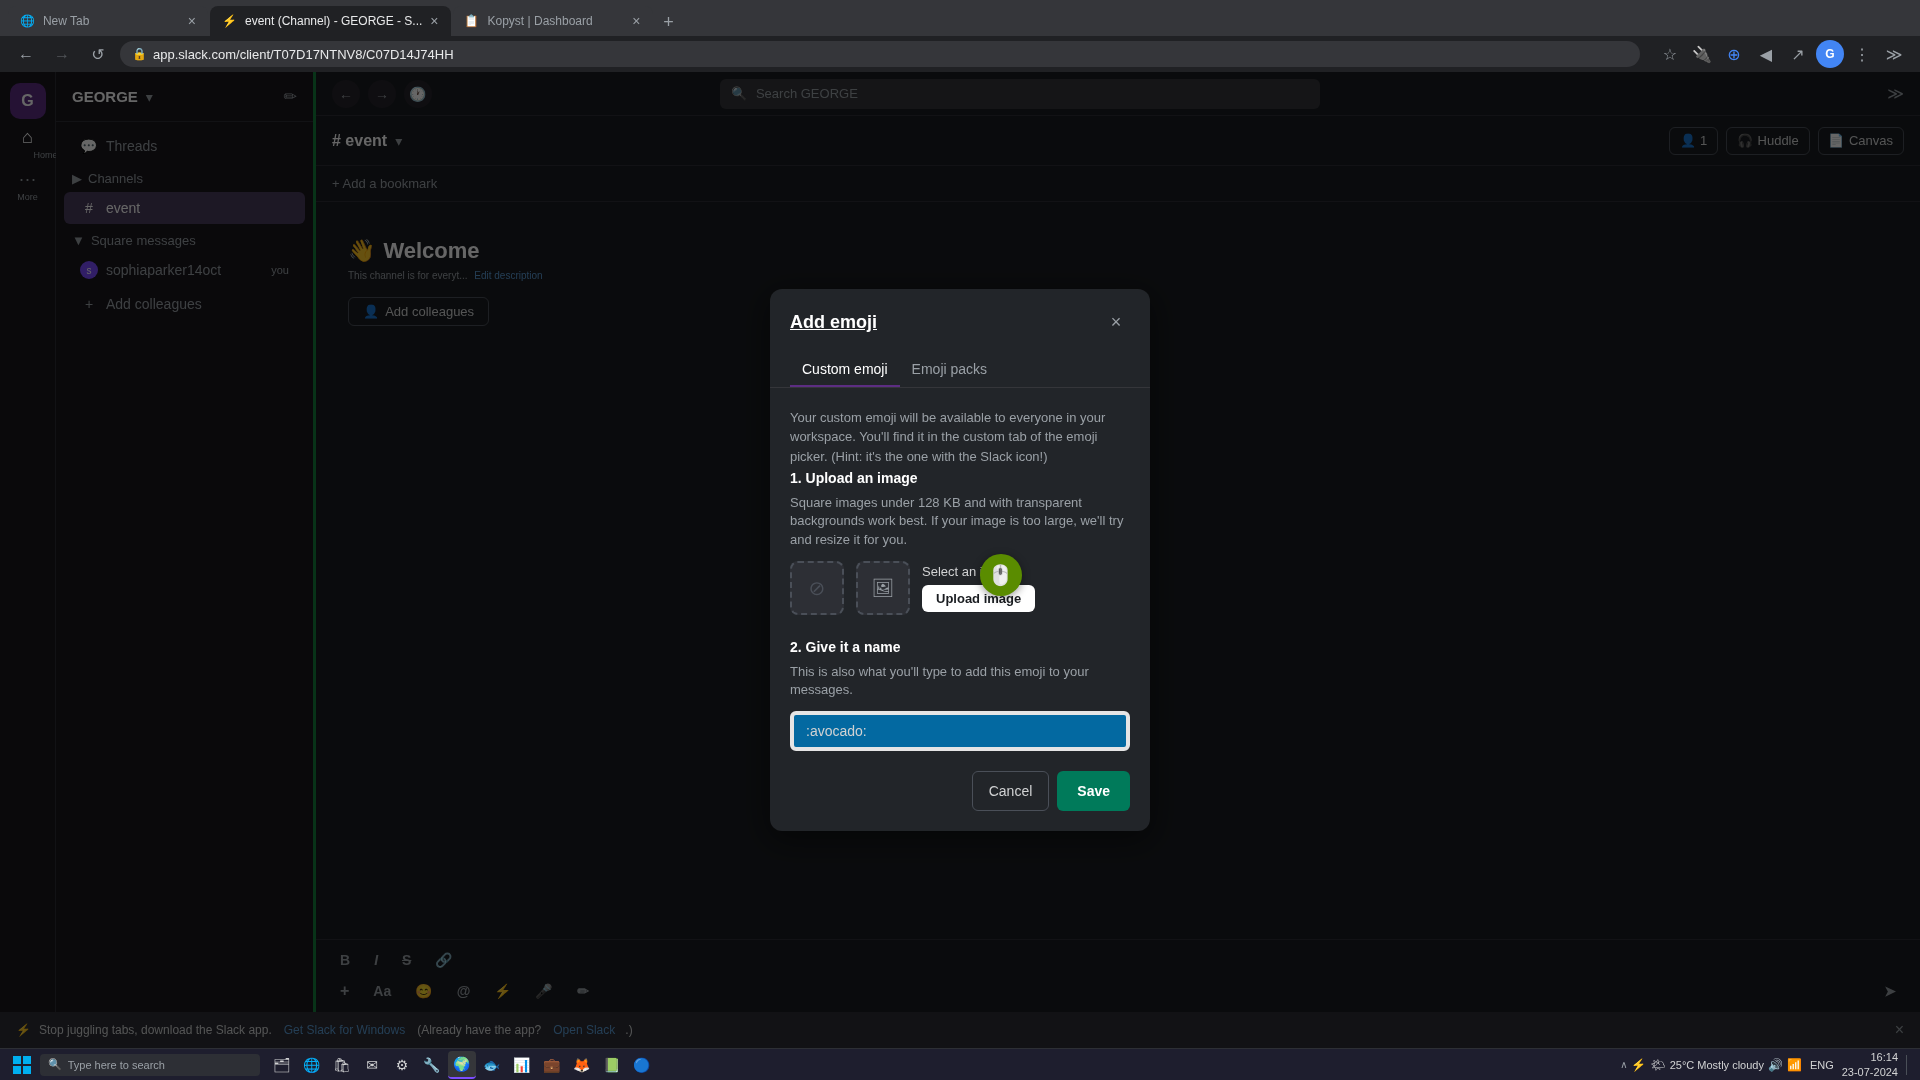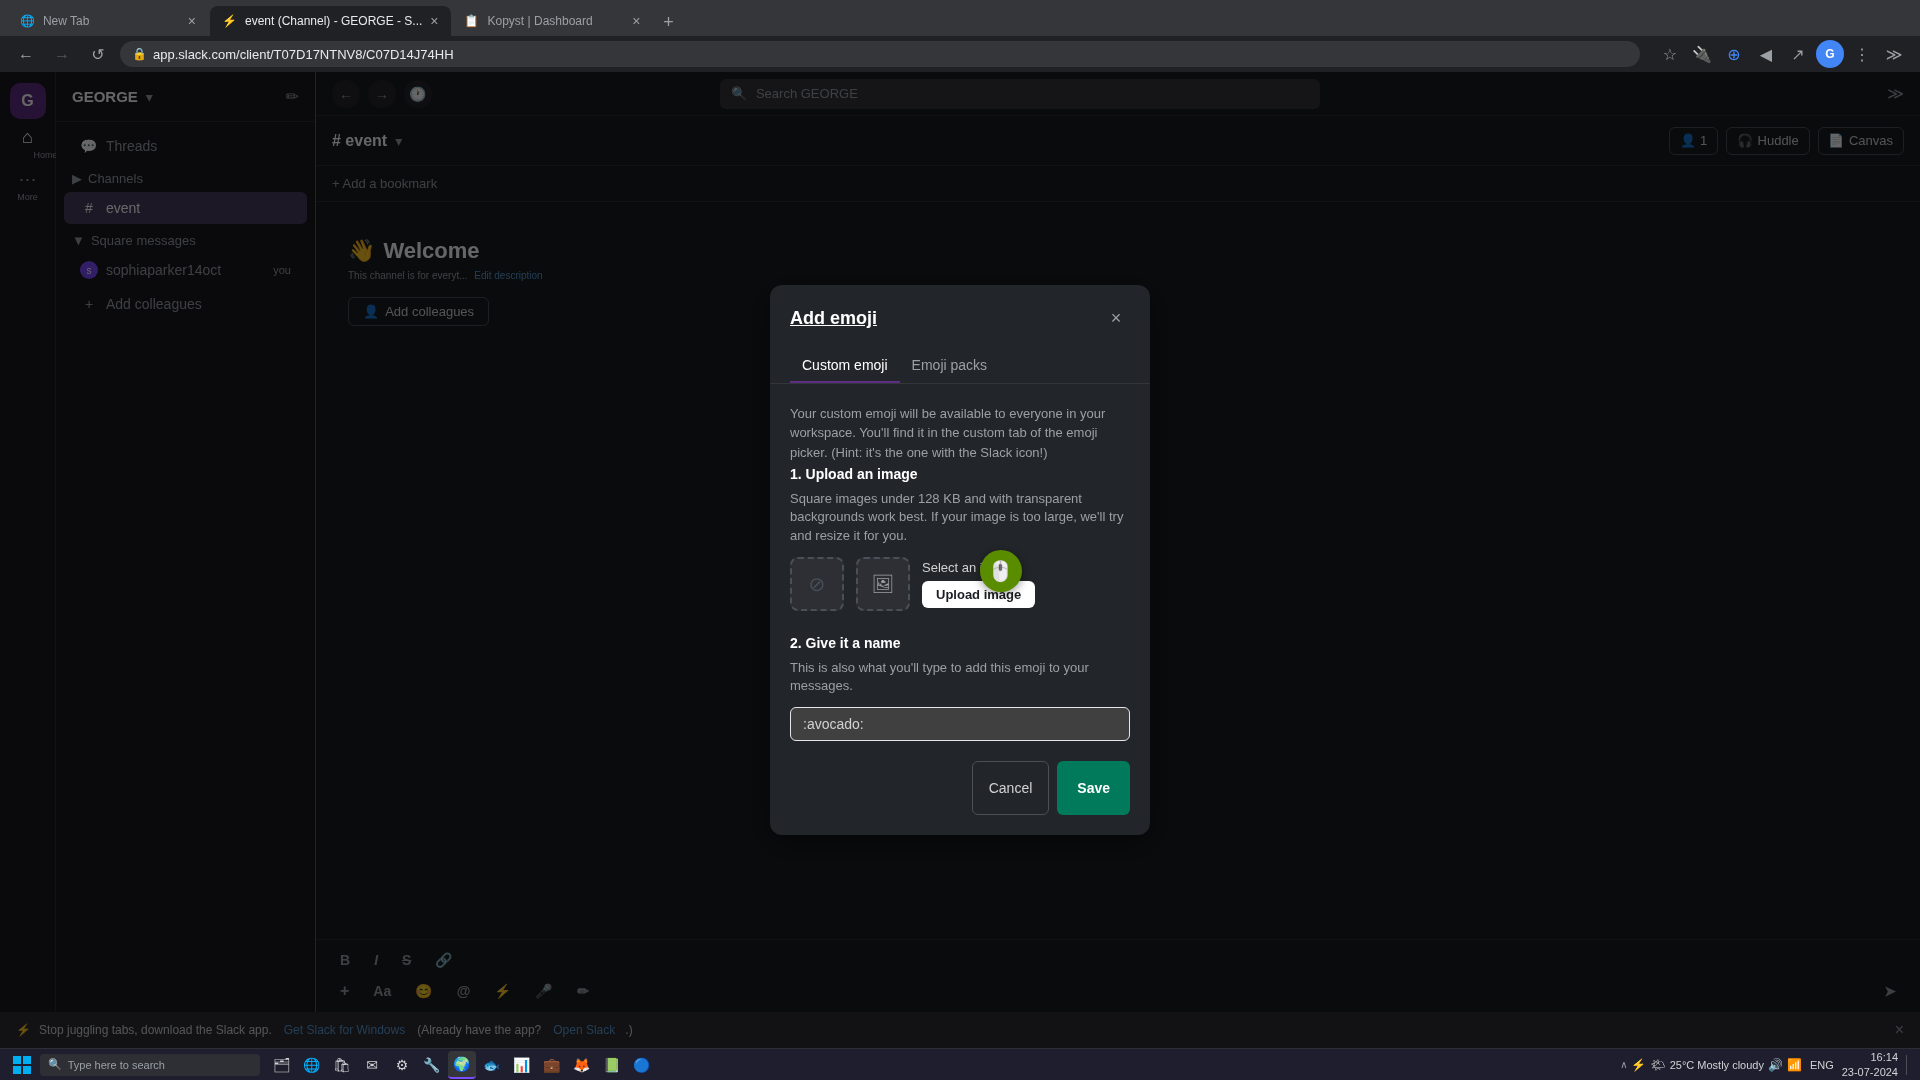--- a/index.html
+++ b/index.html
@@ -13,21 +13,21 @@
     .browser-tab .tab-close { margin-left: auto; color: #9aa0a6; cursor: pointer; font-size: 14px; }
     .tab-new { width: 28px; height: 28px; display: flex; align-items: center; justify-content: center; color: #9aa0a6; font-size: 18px; cursor: pointer; }
     .browser-toolbar { height: 36px; background: #202124; display: flex; align-items: center; padding: 0 12px; gap: 8px; }
     .browser-nav-btn { width: 28px; height: 28px; display: flex; align-items: center; justify-content: center; color: #9aa0a6; cursor: pointer; font-size: 16px; border-radius: 50%; }
     .browser-address { flex: 1; height: 26px; background: #35363a; border-radius: 13px; display: flex; align-items: center; padding: 0 12px; gap: 6px; color: #e8e9ea; font-size: 13px; }
     .browser-actions { display: flex; align-items: center; gap: 4px; margin-left: 8px; }
     .browser-action-btn { width: 28px; height: 28px; display: flex; align-items: center; justify-content: center; color: #9aa0a6; cursor: pointer; font-size: 16px; }
     .browser-profile-btn { width: 28px; height: 28px; border-radius: 50%; background: #4285f4; display: flex; align-items: center; justify-content: center; color: white; font-size: 12px; font-weight: bold; cursor: pointer; }
 
     
-    .sidebar { width: 260px; background: #19171d; display: flex; flex-direction: column; border-right: 1px solid #15803d; flex-shrink: 0; }
+    .sidebar { width: 260px; background: #19171d; display: flex; flex-direction: column; border-right: 3px solid #15803d; flex-shrink: 0; }
     .sidebar-header { height: 50px; display: flex; align-items: center; padding: 0 16px; gap: 8px; border-bottom: 1px solid #2d2f35; }
     .sidebar-nav { padding: 8px 0; flex: 1; overflow-y: auto; }
     .sidebar-item { height: 32px; display: flex; align-items: center; padding: 0 16px; gap: 8px; cursor: pointer; border-radius: 6px; margin: 0 8px 2px; color: #9aa0a6; font-size: 14px; }
     .sidebar-item.active { background: #4a3c5e; color: #ffffff; }
     .sidebar-item .item-icon { width: 18px; text-align: center; font-size: 14px; flex-shrink: 0; }
     .sidebar-item .item-label { flex: 1; }
     .sidebar-section-header { height: 28px; display: flex; align-items: center; padding: 0 16px; gap: 6px; color: #9aa0a6; font-size: 13px; cursor: pointer; }
     .left-icons { width: 56px; background: #19171d; display: flex; flex-direction: column; align-items: center; padding: 10px 0; gap: 4px; border-right: 1px solid #2d2f35; flex-shrink: 0; }
     .left-icon-item { width: 38px; height: 38px; display: flex; flex-direction: column; align-items: center; justify-content: center; cursor: pointer; border-radius: 8px; }
     .workspace-avatar { width: 36px; height: 36px; background: #5c2d82; border-radius: 10px; display: flex; align-items: center; justify-content: center; color: white; font-weight: bold; font-size: 16px; }
@@ -73,24 +73,24 @@
     .dialog-body { padding: 20px; }
     .dialog-desc { font-size: 13px; color: #9aa0a6; line-height: 1.5; margin-bottom: 4px; }
     .step-title { font-size: 14px; font-weight: 600; color: #ffffff; margin-bottom: 8px; }
     .step-desc { font-size: 13px; color: #9aa0a6; margin-bottom: 12px; line-height: 1.4; }
     .upload-area { display: flex; align-items: center; gap: 12px; margin-bottom: 24px; }
     .upload-placeholder { width: 54px; height: 54px; background: #2d2f35; border: 2px dashed #4a4f58; border-radius: 8px; display: flex; align-items: center; justify-content: center; color: #4a4f58; font-size: 20px; }
     .upload-placeholder2 { width: 54px; height: 54px; background: #2d2f35; border: 2px dashed #4a4f58; border-radius: 8px; display: flex; align-items: center; justify-content: center; color: #9aa0a6; font-size: 14px; }
     .upload-right { display: flex; flex-direction: column; gap: 6px; }
     .select-image-label { font-size: 13px; color: #d1d2d3; }
     .upload-btn { padding: 6px 14px; background: #ffffff; border: none; border-radius: 6px; color: #1a1d21; font-size: 13px; font-weight: 600; cursor: pointer; display: inline-block; }
-    .name-input { width: 100%; padding: 8px 12px; background: #404040; border: 1px solid #e5e5e5; border-radius: 6px; color: #d1d2d3; font-size: 14px; outline: none; }
+    .name-input { width: 100%; padding: 8px 12px; background: #0369a1; border: 4px solid #e5e5e5; border-radius: 6px; color: #d1d2d3; font-size: 14px; outline: none; }
     .dialog-footer { display: flex; justify-content: flex-end; gap: 8px; padding: 0 20px 20px; }
     .cancel-btn { padding: 8px 16px; background: transparent; border: 1px solid #4a4f58; border-radius: 6px; color: #d1d2d3; font-size: 14px; cursor: pointer; }
-    .save-btn { padding: 19px 20px; background: #007a5a; border: none; border-radius: 6px; color: #ffffff; font-size: 14px; font-weight: 600; cursor: pointer; }
+    .save-btn { padding: 12px 20px; background: #007a5a; border: none; border-radius: 6px; color: #ffffff; font-size: 14px; font-weight: 600; cursor: pointer; }
 
     
     .cursor-emoji { position: absolute; width: 42px; height: 42px; background: #5a8c00; border-radius: 50%; display: flex; align-items: center; justify-content: center; font-size: 20px; box-shadow: 0 2px 8px rgba(0,0,0,0.4); top: 265px; right: 128px; z-index: 200; }
 
     
     .taskbar { height: 32px; background: #1e1e2e; display: flex; align-items: center; padding: 0 8px; gap: 4px; position: fixed; bottom: 0; left: 0; right: 0; z-index: 1000; border-top: 1px solid #2d2f35; }
     .taskbar-start { width: 28px; height: 28px; display: flex; align-items: center; justify-content: center; cursor: pointer; }
     .taskbar-search { flex: 0 0 220px; height: 22px; background: #2d2f35; border-radius: 4px; display: flex; align-items: center; padding: 0 8px; gap: 6px; color: #9aa0a6; font-size: 11px; cursor: pointer; }
     .taskbar-items { display: flex; align-items: center; gap: 2px; margin-left: 4px; }
     .taskbar-item { width: 28px; height: 28px; display: flex; align-items: center; justify-content: center; cursor: pointer; border-radius: 4px; }

